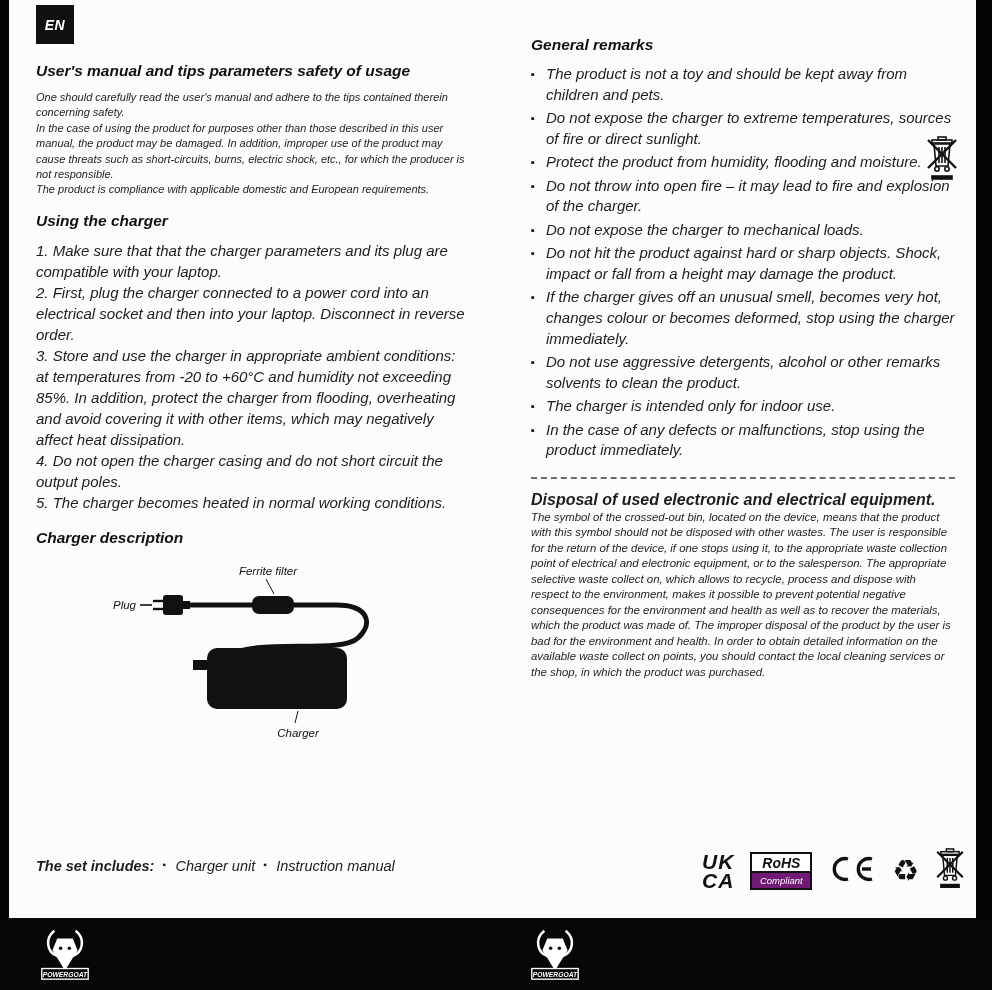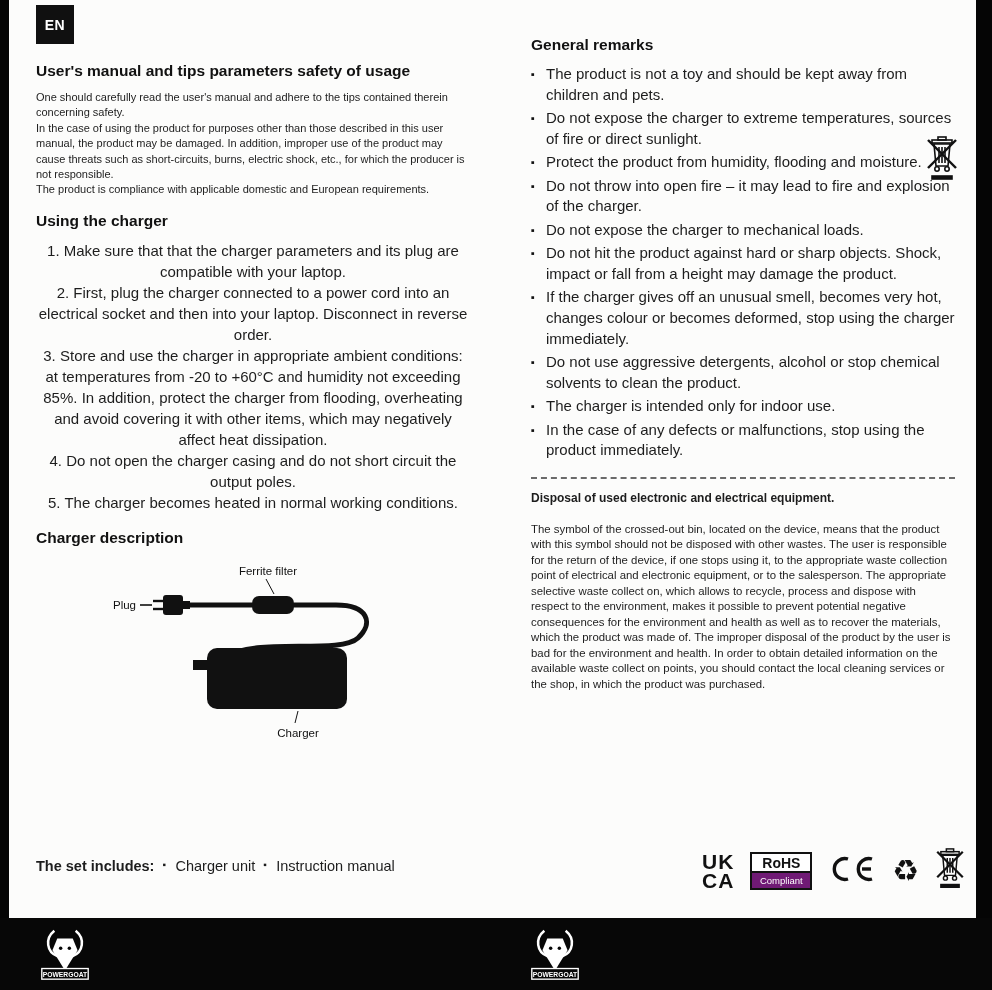--- a/index.html
+++ b/index.html
@@ -1,49 +1,49 @@
 <!DOCTYPE html>
 <html><head>
 <meta charset="utf-8">
 <style>
   html,body{margin:0;padding:0;background:#e8e8e8;}
   .page{
     position:relative;width:992px;height:990px;margin:0 auto;
     background:#fcfcfb;overflow:hidden;
-    font-family:"Liberation Sans", sans-serif;color:#1d1d1d;
+    font-family:"Liberation Sans", sans-serif;color:#1d1d1d;font-style:italic;
   }
   .edge{position:absolute;top:0;bottom:0;background:#050505;}
   .edge.left{left:0;width:9px;}
   .edge.right{right:0;width:16px;}
 
   .en-badge{
     position:absolute;left:36px;top:5px;width:38px;height:39px;
     background:#101010;color:#fff;display:flex;align-items:center;justify-content:center;
     font-size:14px;font-weight:bold;letter-spacing:.5px;
   }
 
   .col-left{position:absolute;left:36px;top:62px;width:434px;}
   .col-right{position:absolute;left:531px;top:36px;width:424px;}
 
   h2.sec{font-size:15.5px;font-weight:bold;margin:0 0 10px 0;color:#111;}
   .body-text{font-size:11px;line-height:1.4;white-space:pre-line;margin:0 0 14px 0;}
-  .steps .step{font-size:15px;line-height:1.4;margin:0;text-align:center;}
+  .steps .step{font-size:15px;line-height:1.4;margin:0;}
   .steps{margin:0 0 16px 0;}
 
   ul.remarks{list-style:none;margin:0;padding:0;}
   ul.remarks li{
     position:relative;padding-left:15px;font-size:15px;line-height:1.37;margin-bottom:3px;
   }
   ul.remarks li::before{
     content:"▪";position:absolute;left:0;top:0;font-size:11px;line-height:1.9;color:#111;
   }
 
   .divider{border:none;border-top:2px dashed #6a6a6a;margin:16px 0 12px 0;}
 
-  .disposal-heading{font-size:12px;font-weight:bold;margin:0 0 17px 0;}
+  .disposal-heading{font-size:16px;font-weight:bold;margin:0 0 1px 0;}
   .disposal-body{font-size:11.4px;line-height:1.36;margin:0;}
 
   .diagram{margin-top:14px;}
 
   .set-line{position:absolute;left:36px;top:858px;font-size:14.5px;display:flex;align-items:center;gap:8px;}
   .set-line .lbl{font-weight:bold;}
   .set-line .itm{position:relative;padding-left:13px;}
   .set-line .itm::before{content:"▪";position:absolute;left:0;top:1px;font-size:10px;}
 
   .certs{position:absolute;left:702px;top:848px;display:flex;align-items:center;gap:16px;}
@@ -139,21 +139,21 @@
   <div class="col-right">
     <h2 class="sec">General remarks</h2>
     <ul class="remarks">
       <li>The product is not a toy and should be kept away from children and pets.</li>
       <li>Do not expose the charger to extreme temperatures, sources of fire or direct sunlight.</li>
       <li>Protect the product from humidity, flooding and moisture.</li>
       <li>Do not throw into open fire – it may lead to fire and explosion of the charger.</li>
       <li>Do not expose the charger to mechanical loads.</li>
       <li>Do not hit the product against hard or sharp objects. Shock, impact or fall from a height may damage the product.</li>
       <li>If the charger gives off an unusual smell, becomes very hot, changes colour or becomes deformed, stop using the charger immediately.</li>
-      <li>Do not use aggressive detergents, alcohol or stop chemical solvents to clean the product.</li>
+      <li>Do not use aggressive detergents, alcohol or other remarks solvents to clean the product.</li>
       <li>The charger is intended only for indoor use.</li>
       <li>In the case of any defects or malfunctions, stop using the product immediately.</li>
     </ul>
 
     <hr class="divider">
 
     <h3 class="disposal-heading">Disposal of used electronic and electrical equipment.</h3>
     <p class="disposal-body">The symbol of the crossed-out bin, located on the device, means that the product with this symbol should not be disposed with other wastes. The user is responsible for the return of the device, if one stops using it, to the appropriate waste collection point of electrical and electronic equipment, or to the salesperson. The appropriate selective waste collect on, which allows to recycle, process and dispose with respect to the environment, makes it possible to prevent potential negative consequences for the environment and health as well as to recover the materials, which the product was made of. The improper disposal of the product by the user is bad for the environment and health. In order to obtain detailed information on the available waste collect on points, you should contact the local cleaning services or the shop, in which the product was purchased.</p>
   </div>
 

